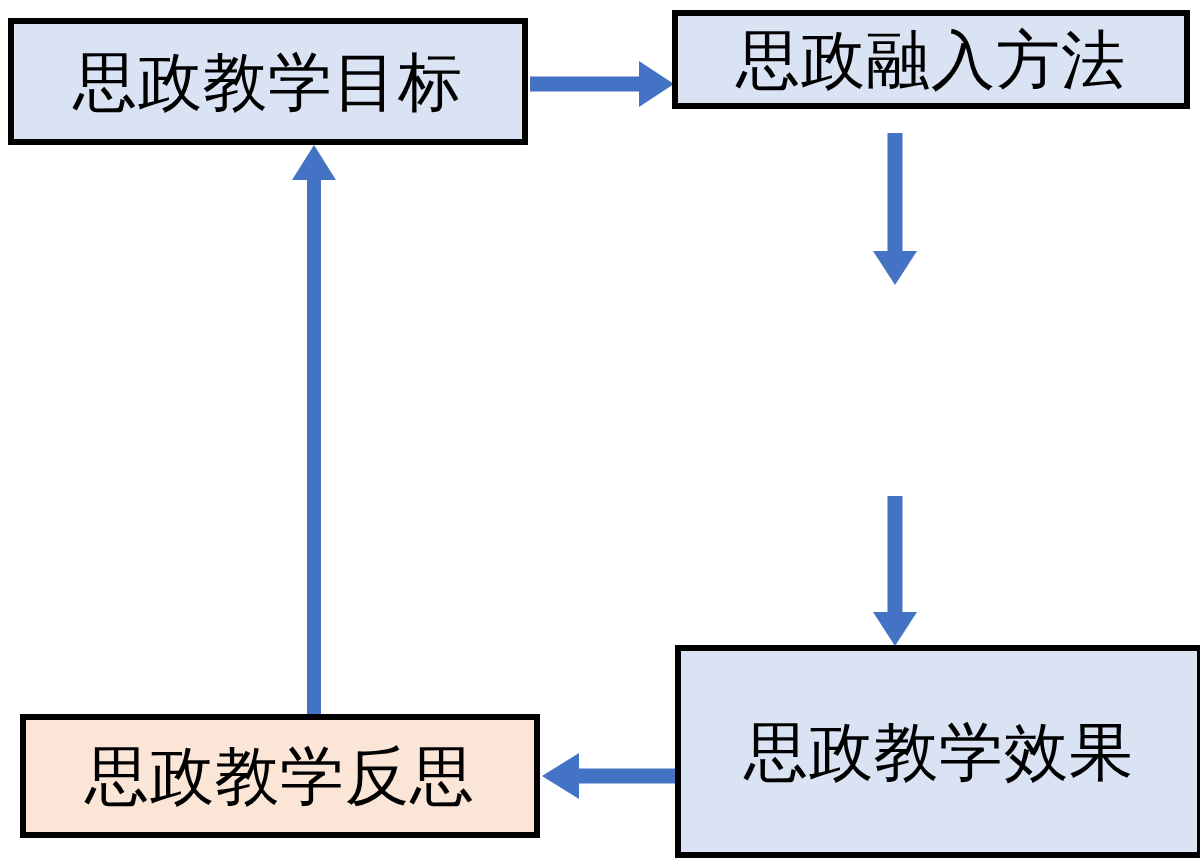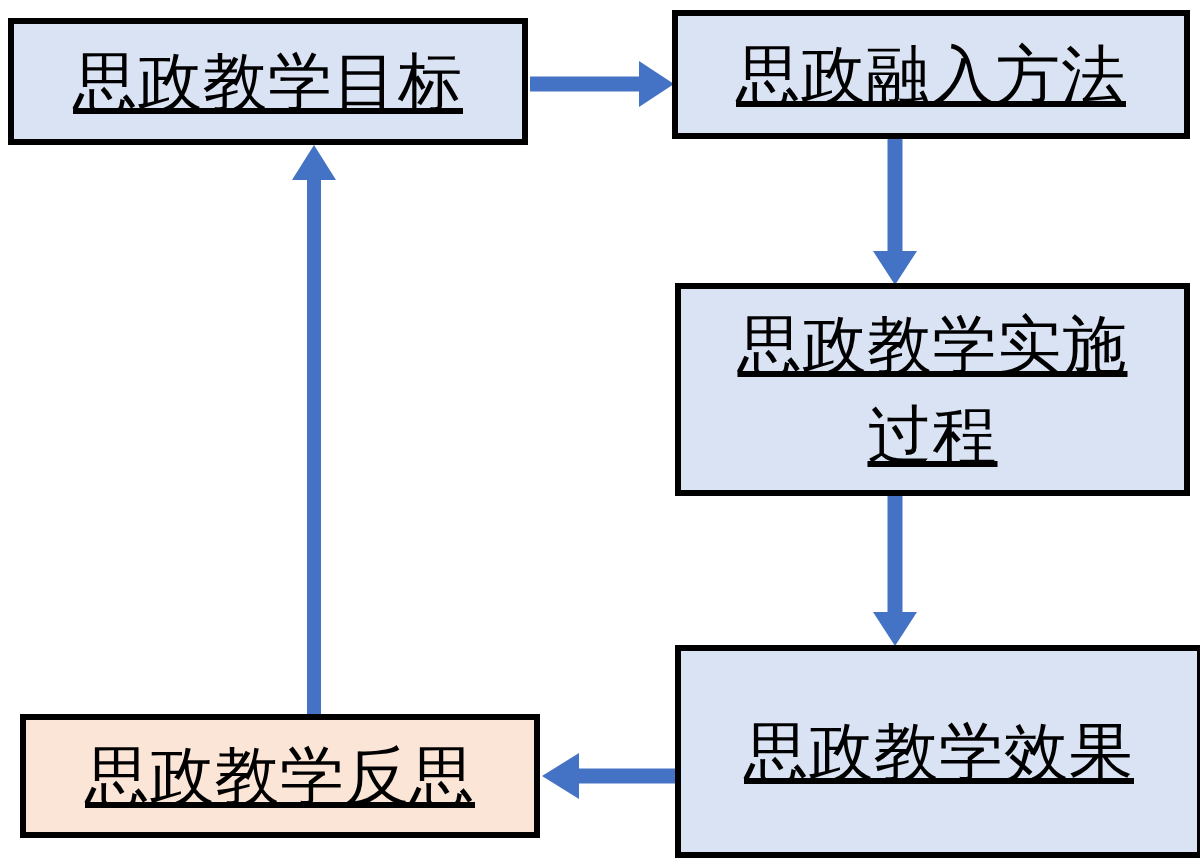--- a/index.html
+++ b/index.html
@@ -29,25 +29,24 @@
     color: var(--text-color);
     display: flex;
     flex-direction: column;
     align-items: center;
     justify-content: center;
     text-align: center;
     font-size: 64px;
     line-height: 90px;
     letter-spacing: 1px;
     white-space: nowrap;
-    text-decoration: underline;
   }
   .node.highlight { background: var(--fill-highlight); }
   .node-goal           { left: 8px;   top: 18px;  width: 520px; height: 127px; }
-  .node-method         { left: 672px; top: 10px;  width: 518px; height: 129px; }
+  .node-method         { left: 672px; top: 10px;  width: 518px; height: 99px; }
   .node-implementation { left: 675px; top: 283px; width: 515px; height: 213px; }
   .node-analysis       { left: 675px; top: 645px; width: 528px; height: 213px; }
   .node-reflection     { left: 20px;  top: 714px; width: 520px; height: 124px; align-items: center; }
   svg.arrows {
     position: absolute;
     left: 0; top: 0;
     width: 1200px; height: 864px;
     pointer-events: none;
   }
   .arrow-shaft { stroke: var(--arrow-color); fill: none; }
@@ -82,24 +81,20 @@
   </svg>
 
   <div class="node node-goal">
     <div class="node-line">思政教学目标</div>
   </div>
 
   <div class="node node-method">
     <div class="node-line">思政融入方法</div>
   </div>
 
-  <div class="node node-implementation">
-    <div class="node-line">思政教学实施</div>
-    <div class="node-line">过程</div>
-  </div>
 
   <div class="node node-analysis">
     <div class="node-line">思政教学效果</div>
   </div>
 
   <div class="node node-reflection highlight">
     <div class="node-line">思政教学反思</div>
   </div>
 
 </div>

